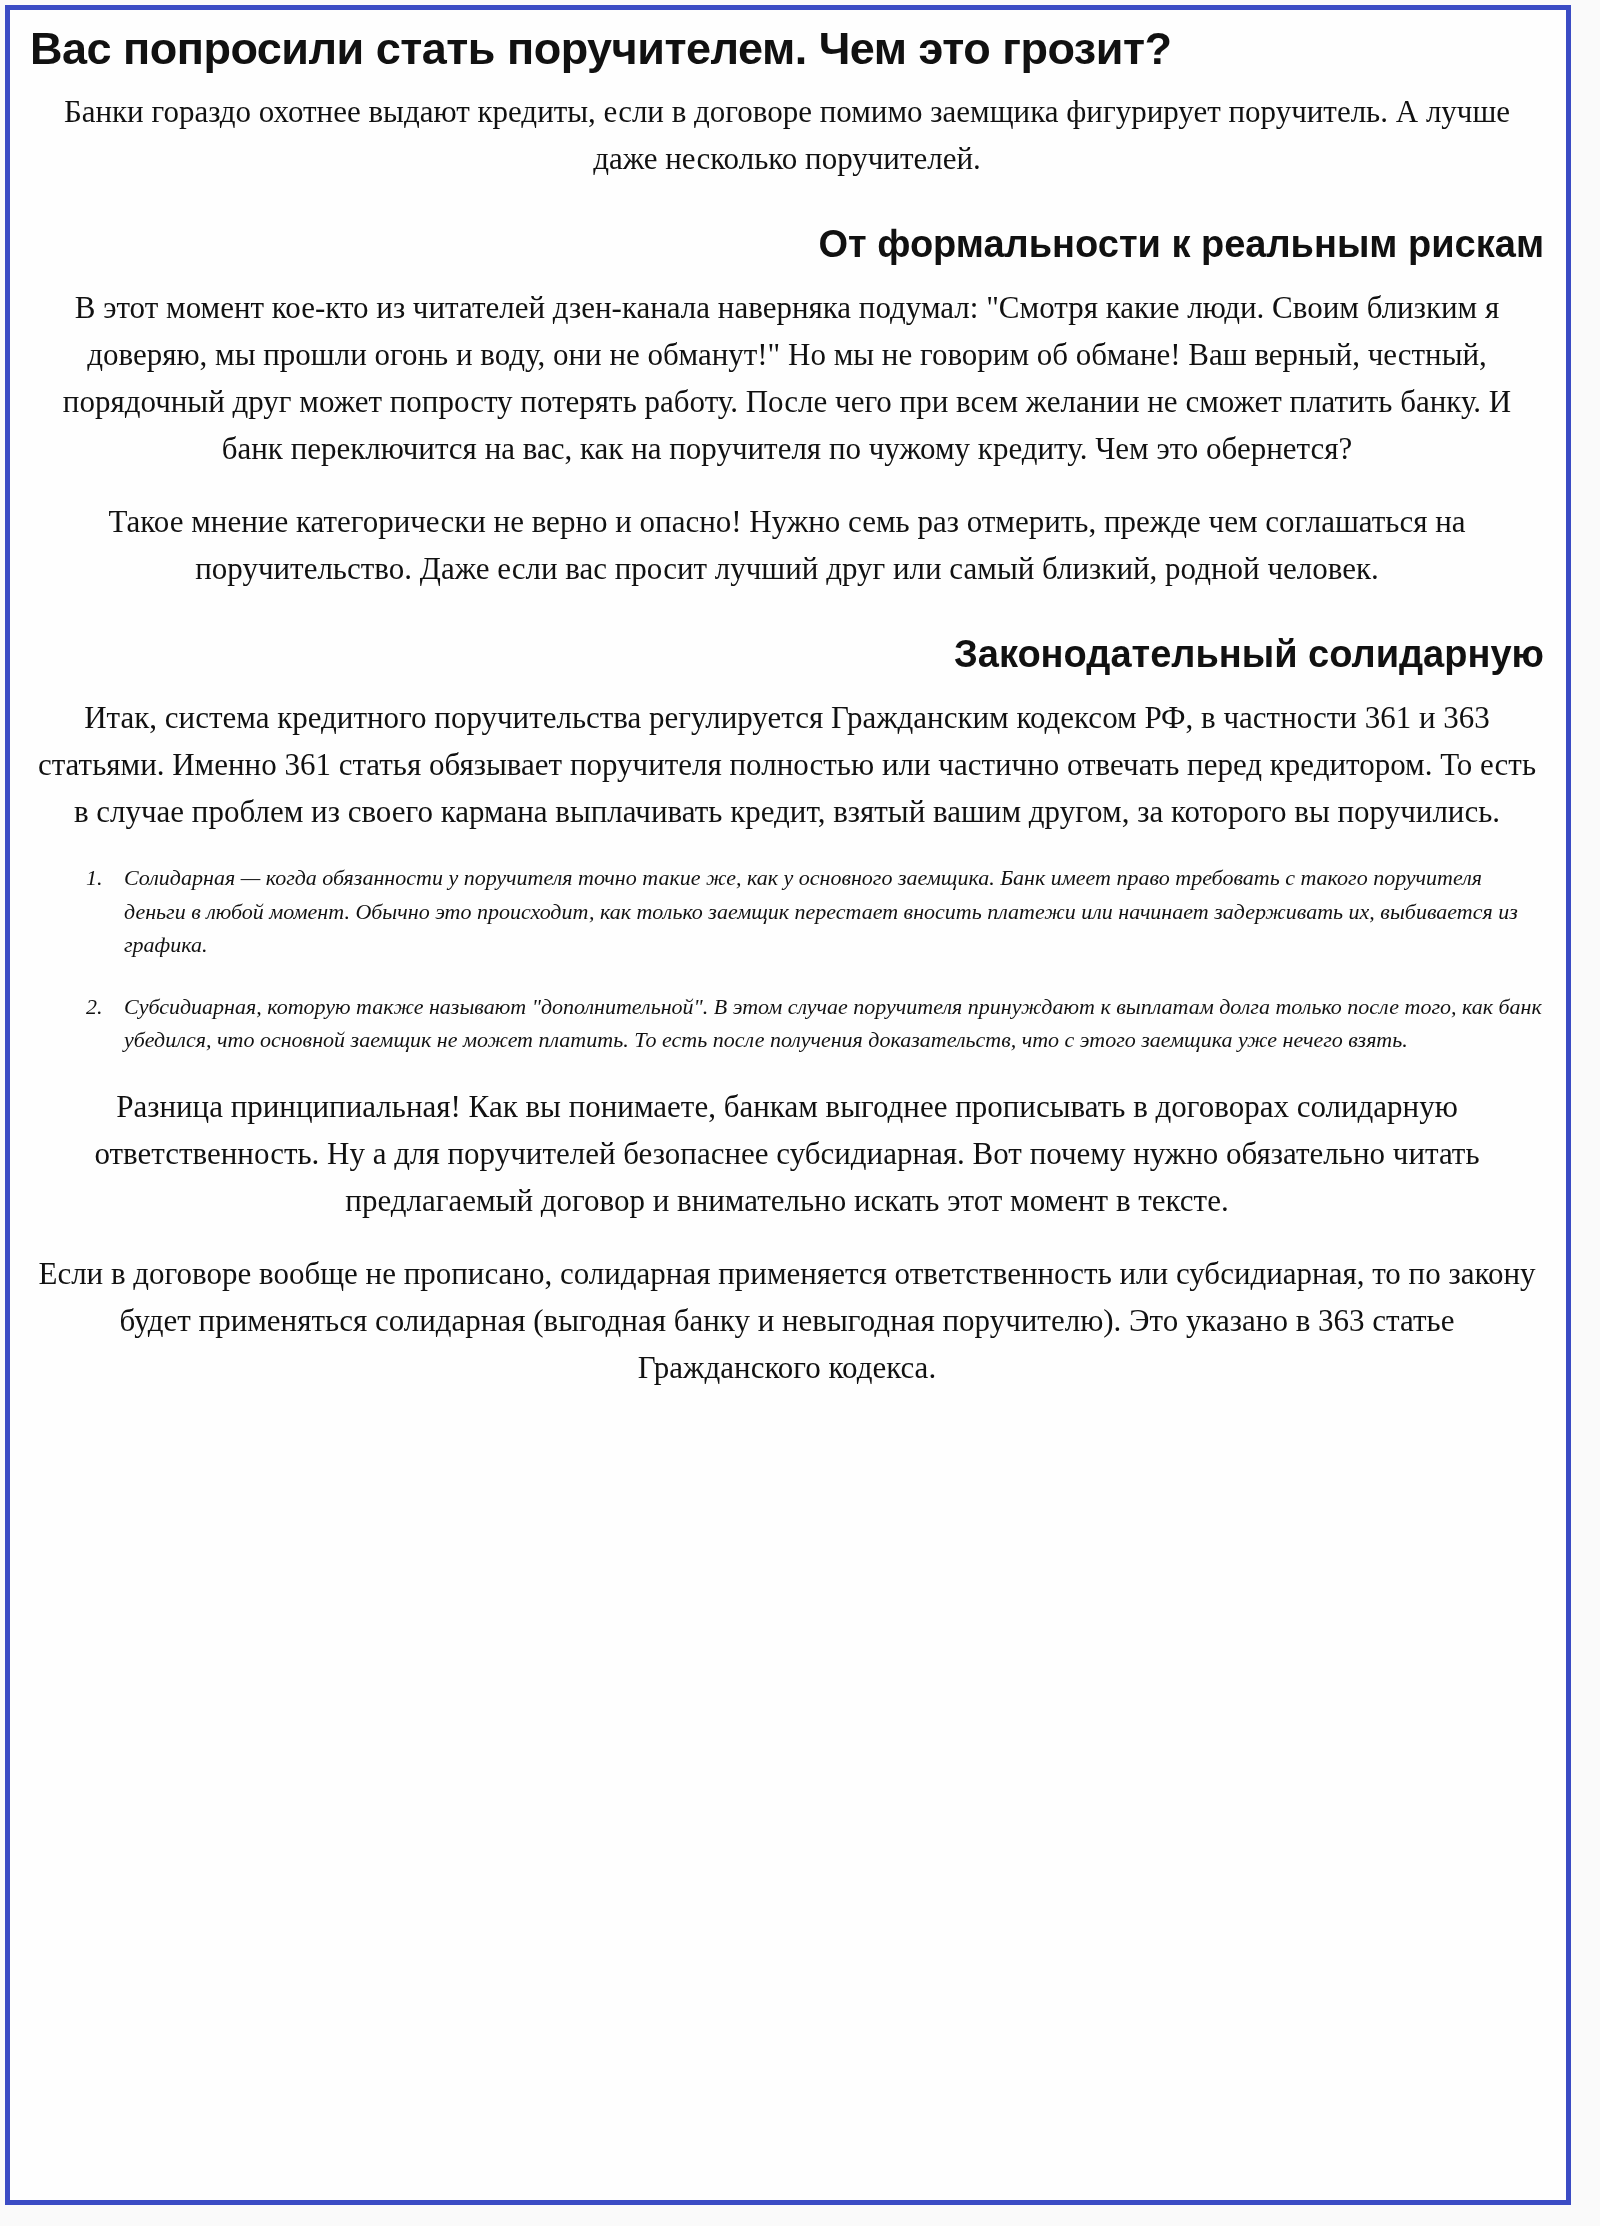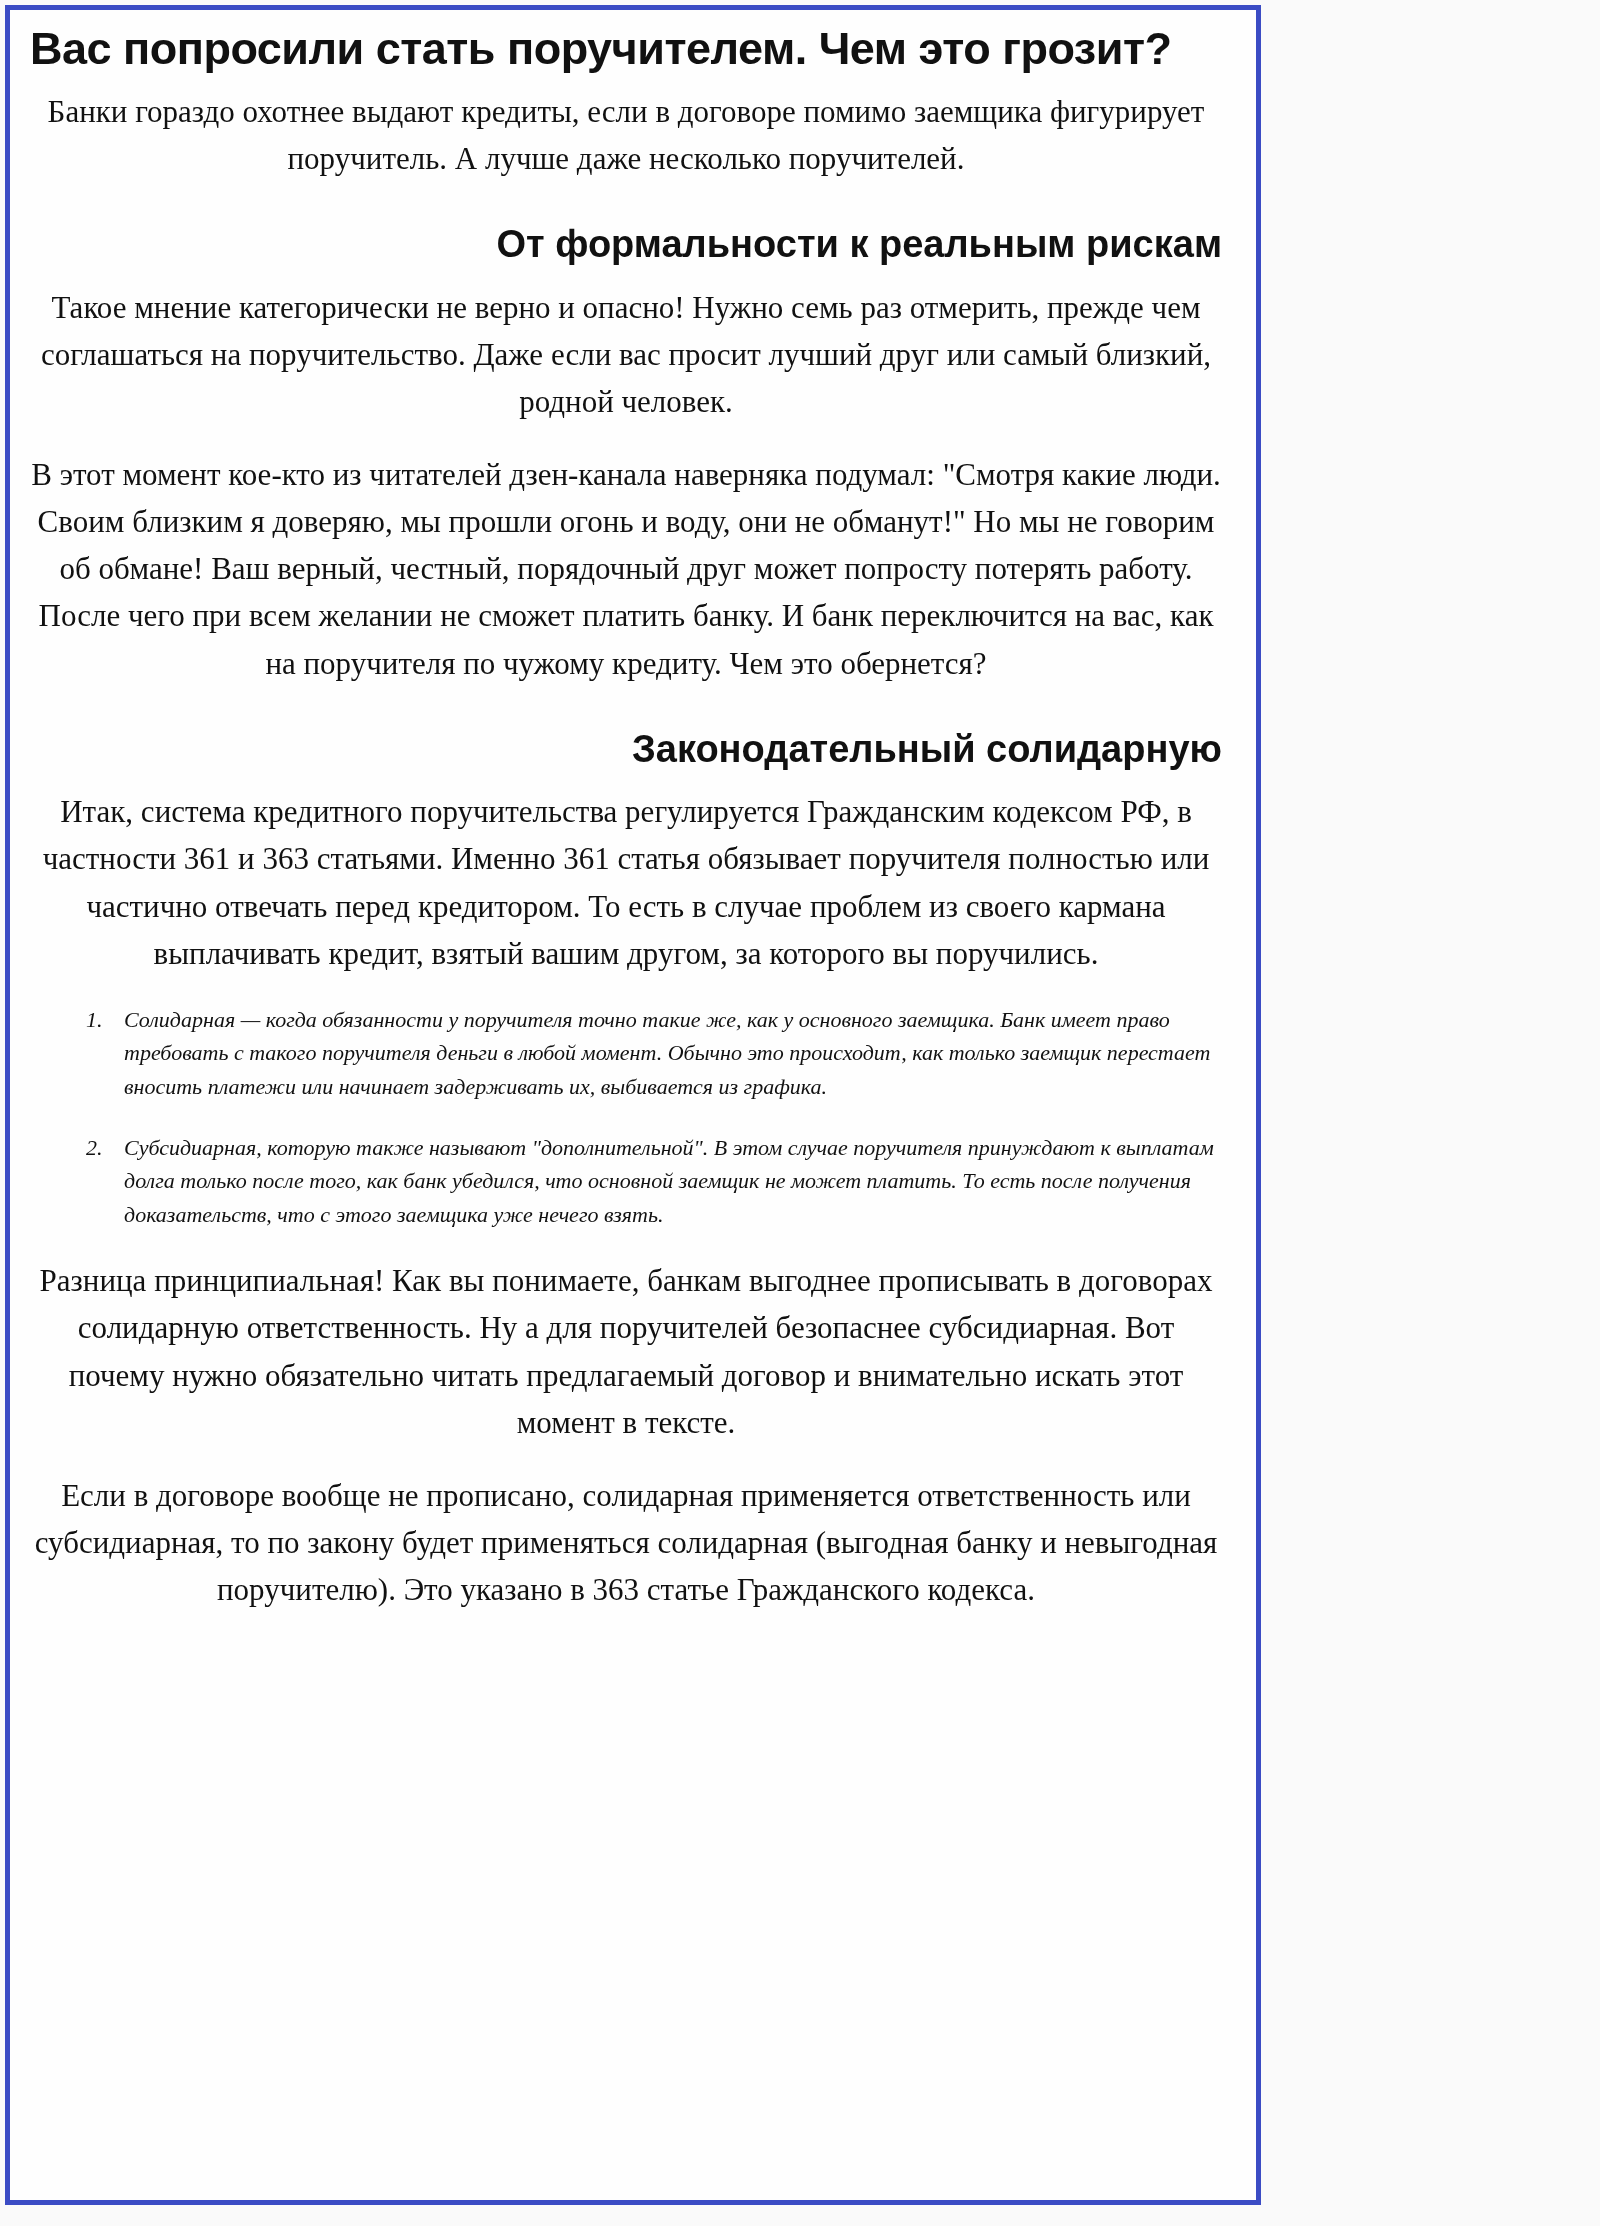--- a/index.html
+++ b/index.html
@@ -10,25 +10,25 @@
   }
   *{margin:0;padding:0;box-sizing:border-box;}
   html,body{width:1600px;}
   body{
     background:var(--page-bg);
     font-family:"Liberation Serif","DejaVu Serif",serif;
     color:var(--text-color);
   }
   .article-box{
     margin:5px;
-    width:1256px;
+    width:1566px;
     height:2200px;
     border:5px solid var(--border-color);
     background:var(--box-bg);
-    padding:10px 34px 20px 20px;
+    padding:10px 22px 20px 20px;
     overflow:hidden;
   }
   h1{
     font-family:"Liberation Sans","DejaVu Sans",sans-serif;
     font-weight:bold;
     font-size:45px;
     line-height:1.2;
     letter-spacing:-0.5px;
     margin:2px 0 12px 0;
   }
@@ -63,22 +63,22 @@
 <body>
 
 <article class="article-box">
 
   <h1>Вас попросили стать поручителем. Чем это грозит?</h1>
 
   <p>Банки гораздо охотнее выдают кредиты, если в договоре помимо заемщика фигурирует поручитель. А лучше даже несколько поручителей.</p>
 
   <section>
     <h2>От формальности к реальным рискам</h2>
+    <p>В этот момент кое-кто из читателей дзен-канала наверняка подумал: "Смотря какие люди. Своим близким я доверяю, мы прошли огонь и воду, они не обманут!" Но мы не говорим об обмане! Ваш верный, честный, порядочный друг может попросту потерять работу. После чего при всем желании не сможет платить банку. И банк переключится на вас, как на поручителя по чужому кредиту. Чем это обернется?</p>
     <p>Такое мнение категорически не верно и опасно! Нужно семь раз отмерить, прежде чем соглашаться на поручительство. Даже если вас просит лучший друг или самый близкий, родной человек.</p>
-    <p>В этот момент кое-кто из читателей дзен-канала наверняка подумал: "Смотря какие люди. Своим близким я доверяю, мы прошли огонь и воду, они не обманут!" Но мы не говорим об обмане! Ваш верный, честный, порядочный друг может попросту потерять работу. После чего при всем желании не сможет платить банку. И банк переключится на вас, как на поручителя по чужому кредиту. Чем это обернется?</p>
   </section>
 
   <section>
     <h2>Законодательный солидарную</h2>
     <p>Итак, система кредитного поручительства регулируется Гражданским кодексом РФ, в частности 361 и 363 статьями. Именно 361 статья обязывает поручителя полностью или частично отвечать перед кредитором. То есть в случае проблем из своего кармана выплачивать кредит, взятый вашим другом, за которого вы поручились.</p>
     <ol>
       <li>Солидарная — когда обязанности у поручителя точно такие же, как у основного заемщика. Банк имеет право требовать с такого поручителя деньги в любой момент. Обычно это происходит, как только заемщик перестает вносить платежи или начинает задерживать их, выбивается из графика.</li>
       <li>Субсидиарная, которую также называют "дополнительной". В этом случае поручителя принуждают к выплатам долга только после того, как банк убедился, что основной заемщик не может платить. То есть после получения доказательств, что с этого заемщика уже нечего взять.</li>
     </ol>
     <p>Разница принципиальная! Как вы понимаете, банкам выгоднее прописывать в договорах солидарную ответственность. Ну а для поручителей безопаснее субсидиарная. Вот почему нужно обязательно читать предлагаемый договор и внимательно искать этот момент в тексте.</p>

